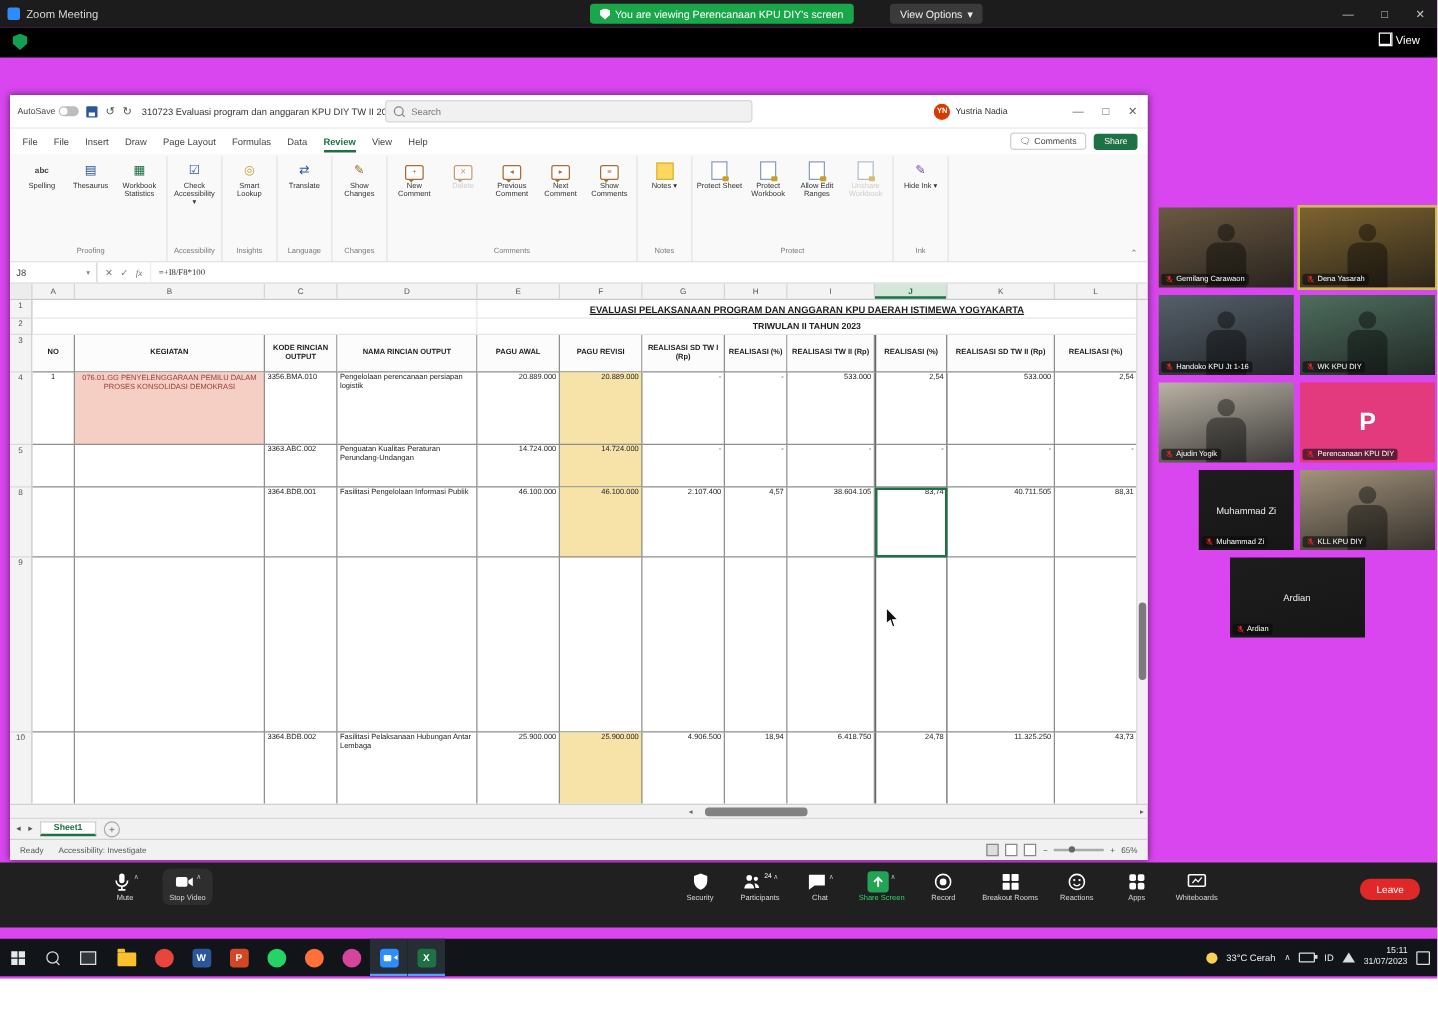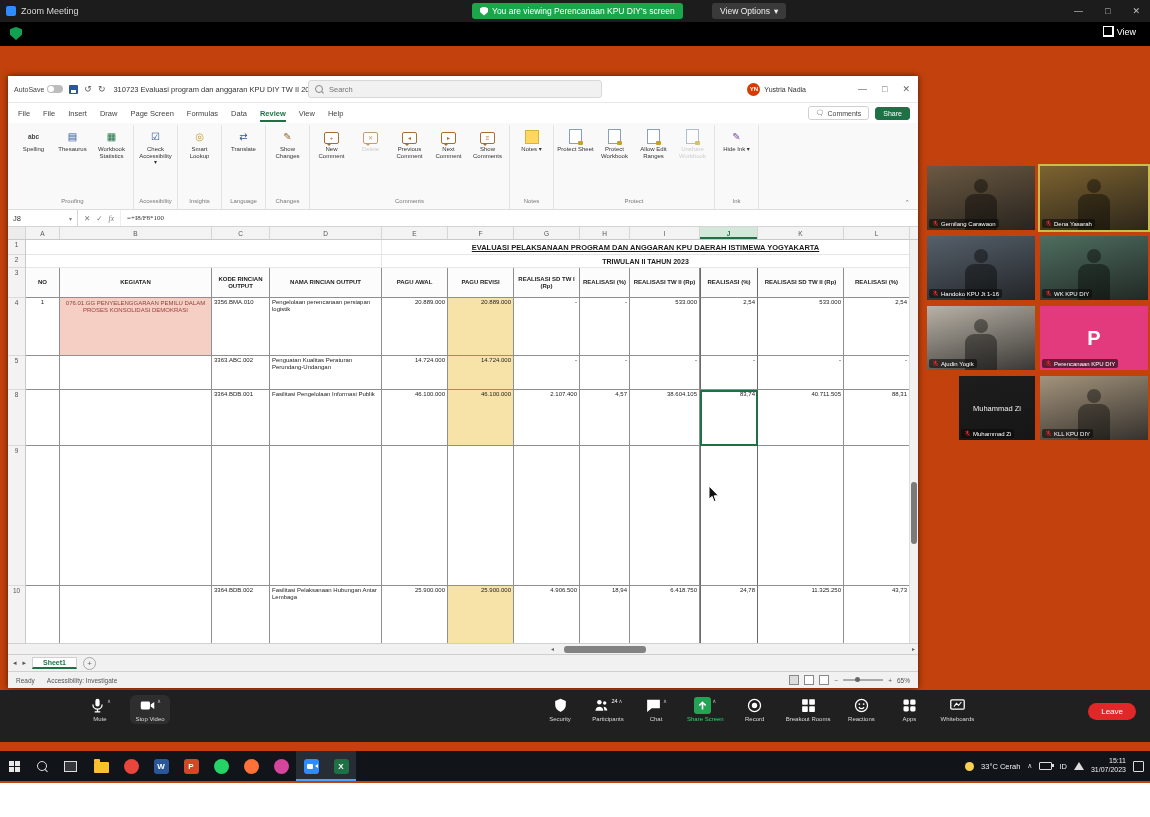--- a/index.html
+++ b/index.html
@@ -1,16 +1,16 @@
 <!DOCTYPE html>
 <html><head>
 <meta charset="utf-8">
 <style>
   html,body{margin:0;padding:0;background:#fff;font-family:"Liberation Sans",sans-serif;}
-  .screen{position:relative;width:1150px;height:783px;background:#c2410c;overflow:hidden;}
+  .screen{position:relative;width:1150px;height:783px;background:#d946ef;overflow:hidden;}
 
   
   .ztitle{position:absolute;left:0;top:0;width:100%;height:22px;background:#1c1c1c;}
   .zt-app{position:absolute;left:6px;top:6px;width:10px;height:10px;background:#2d8cff;border-radius:2px;}
   .zt-name{position:absolute;left:21px;top:6px;font-size:9px;color:#d8d8d8;}
   .banner{position:absolute;left:472px;top:3px;height:16px;background:#1aa74a;border-radius:3px;color:#fff;font-size:8.5px;display:flex;align-items:center;gap:4px;padding:0 8px;}
   .banner .bshield{width:8px;height:9px;background:#fff;clip-path:polygon(50% 0,100% 20%,100% 60%,50% 100%,0 60%,0 20%);}
   .viewopt{position:absolute;left:712px;top:3px;height:16px;background:#3a3a3a;border-radius:3px;color:#eee;font-size:8.5px;display:flex;align-items:center;gap:4px;padding:0 8px;}
   .zt-ctl{position:absolute;right:10px;top:0;height:22px;display:flex;gap:22px;align-items:center;color:#c2c2c2;font-size:9px;}
 
@@ -218,21 +218,21 @@
         <span>✕</span>
       </div>
     </div>
 
     <div class="x-tabs">
       <span id="x-tabs-list" style="display:flex;gap:13px;align-items:center;">
           <span class="x-tab">File</span>
           <span class="x-tab">File</span>
           <span class="x-tab">Insert</span>
           <span class="x-tab">Draw</span>
-          <span class="x-tab">Page Screen</span>
+          <span class="x-tab">Page Layout</span>
           <span class="x-tab">Formulas</span>
           <span class="x-tab">Data</span>
           <span class="x-tab active">Review</span>
           <span class="x-tab">View</span>
           <span class="x-tab">Help</span>
         </span>
       <div class="x-tabs-right">
         <span class="pill">🗨<span>Comments</span></span>
         <span class="pill share">
             <span>Share</span>
@@ -670,20 +670,33 @@
           <span class="pmic">
             <svg width="7" height="7" viewBox="0 0 24 24">
               <rect x="9" y="2" width="6" height="12" rx="3" fill="#e02828"></rect>
               <path d="M5 11a7 7 0 0 0 14 0" stroke="#e02828" stroke-width="2" fill="none"></path>
               <path d="M4 3L20 21" stroke="#e02828" stroke-width="2.4"></path>
             </svg>
           </span>
           <span>KLL KPU DIY</span>
         </div>
       </div>
+      <div class="tile center-tile" style="background: linear-gradient(165deg, rgb(29, 29, 29) 0%, rgb(20, 20, 20) 130%);">
+        <div class="cname">Ardian</div>
+        <div class="plabel">
+          <span class="pmic">
+            <svg width="7" height="7" viewBox="0 0 24 24">
+              <rect x="9" y="2" width="6" height="12" rx="3" fill="#e02828"></rect>
+              <path d="M5 11a7 7 0 0 0 14 0" stroke="#e02828" stroke-width="2" fill="none"></path>
+              <path d="M4 3L20 21" stroke="#e02828" stroke-width="2.4"></path>
+            </svg>
+          </span>
+          <span>Ardian</span>
+        </div>
+      </div>
     </div>
 
   <div class="ztoolbar">
     <div class="ztl" id="zt-left">
         <div class="ztb">
           <div class="ztb-row">
             <span class="ztb-ic">
               <svg viewBox="0 0 24 24">
                 <rect x="9" y="2.5" width="6" height="11" rx="3" fill="#fff"></rect>
                 <path d="M5.5 10.5a6.5 6.5 0 0 0 13 0" fill="none" stroke="#fff" stroke-width="1.8"></path>

